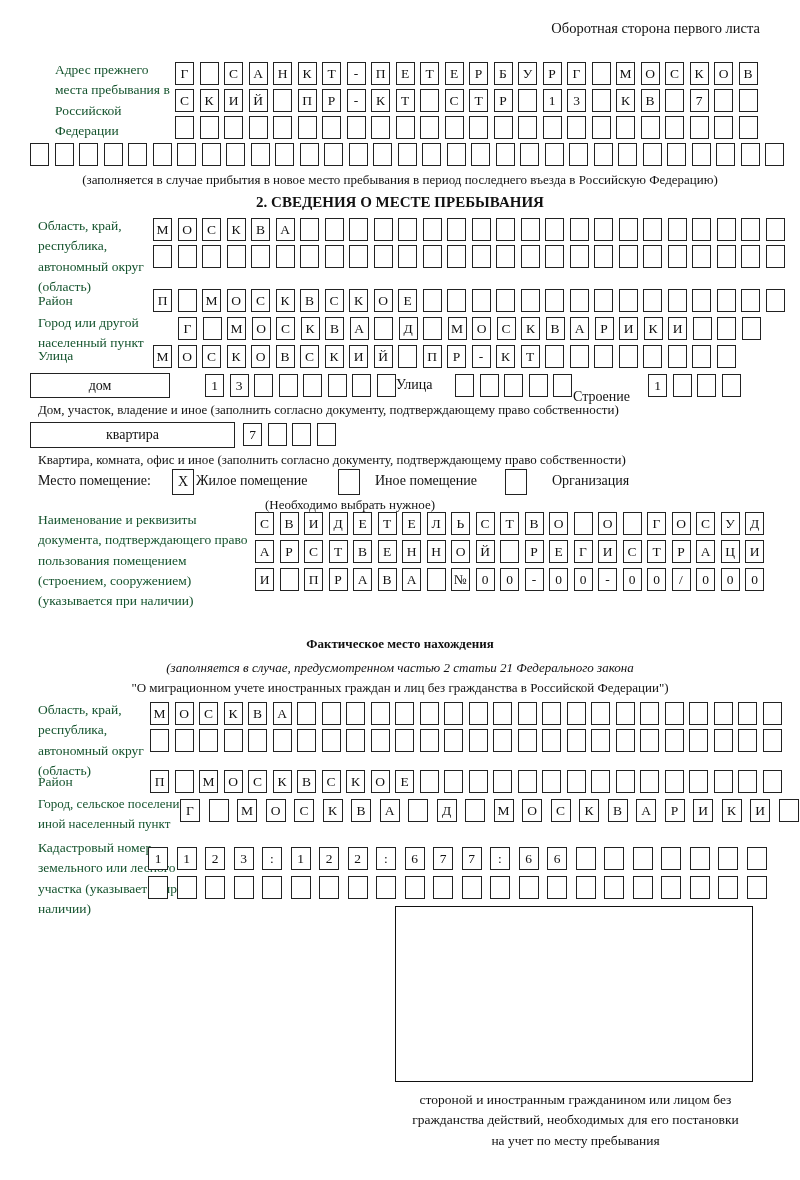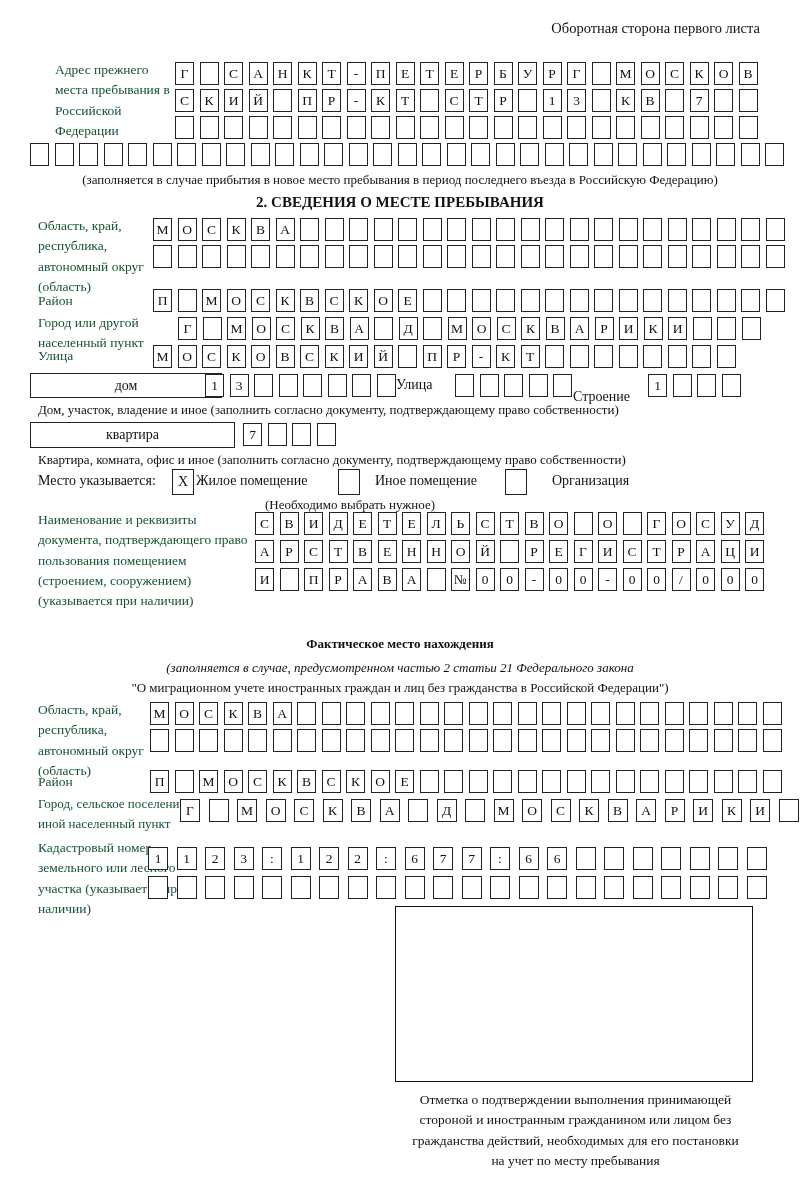--- a/index.html
+++ b/index.html
@@ -295,21 +295,21 @@
       <span class="cell"></span>
       <span class="cell"></span>
       <span class="cell"></span>
       <span class="cell"></span>
       <span class="cell"></span>
       <span class="cell"></span>
       <span class="cell"></span>
       <span class="cell"></span>
     </div>
 
-  <div class="abs boxlbl" style="left:30px; top:373px; width:192px; height:25px;">дом</div>
+  <div class="abs boxlbl" style="left:30px; top:373px; width:140px; height:25px;">дом</div>
   <div class="cells" style="left:205px; top:374px;">
       <span class="cell">1</span>
       <span class="cell">3</span>
       <span class="cell"></span>
       <span class="cell"></span>
       <span class="cell"></span>
       <span class="cell"></span>
       <span class="cell"></span>
       <span class="cell"></span>
     </div>
@@ -332,21 +332,21 @@
 
   <div class="abs boxlbl" style="left:30px; top:422px; width:205px; height:26px;">квартира</div>
   <div class="cells" style="left:243px; top:423px;">
       <span class="cell">7</span>
       <span class="cell"></span>
       <span class="cell"></span>
       <span class="cell"></span>
     </div>
   <div class="abs cap" style="left:38px; top:452px;">Квартира, комната, офис и иное (заполнить согласно документу, подтверждающему право собственности)</div>
 
-  <div class="abs inline-lbl" style="left:38px; top:473px;">Место указывается:</div>
+  <div class="abs inline-lbl" style="left:38px; top:473px;">Место помещение:</div>
   <div class="abs cb" style="left:172px; top:469px;">X</div>
   <div class="abs inline-lbl" style="left:196px; top:473px;">Жилое помещение</div>
   <div class="abs cb" style="left:338px; top:469px;"></div>
   <div class="abs inline-lbl" style="left:375px; top:473px;">Иное помещение</div>
   <div class="abs cb" style="left:505px; top:469px;"></div>
   <div class="abs inline-lbl" style="left:552px; top:473px;">Организация</div>
   <div class="abs cap" style="left:150px; top:497px; width:400px; text-align:center;">(Необходимо выбрать нужное)</div>
 
   <div class="abs lbl" style="left:38px; top:510px; width:215px;">Наименование и реквизиты документа, подтверждающего право пользования помещением (строением, сооружением) (указывается при наличии)</div>
   <div class="cells" style="left:255px; top:512px;">
@@ -582,19 +582,18 @@
       <span class="cell"></span>
       <span class="cell"></span>
       <span class="cell"></span>
       <span class="cell"></span>
       <span class="cell"></span>
       <span class="cell"></span>
     </div>
 
   <div class="abs markbox" style="left:395px; top:906px; width:358px; height:176px;"></div>
   <div class="abs markcap" style="left:368px; top:1090px; width:415px;">
-    <div>Отметка о подтверждении выполнения принимающей</div>
     <div>стороной и иностранным гражданином или лицом без</div>
     <div>гражданства действий, необходимых для его постановки</div>
     <div>на учет по месту пребывания</div>
   </div>
 
 </div>
 
 </body></html>

